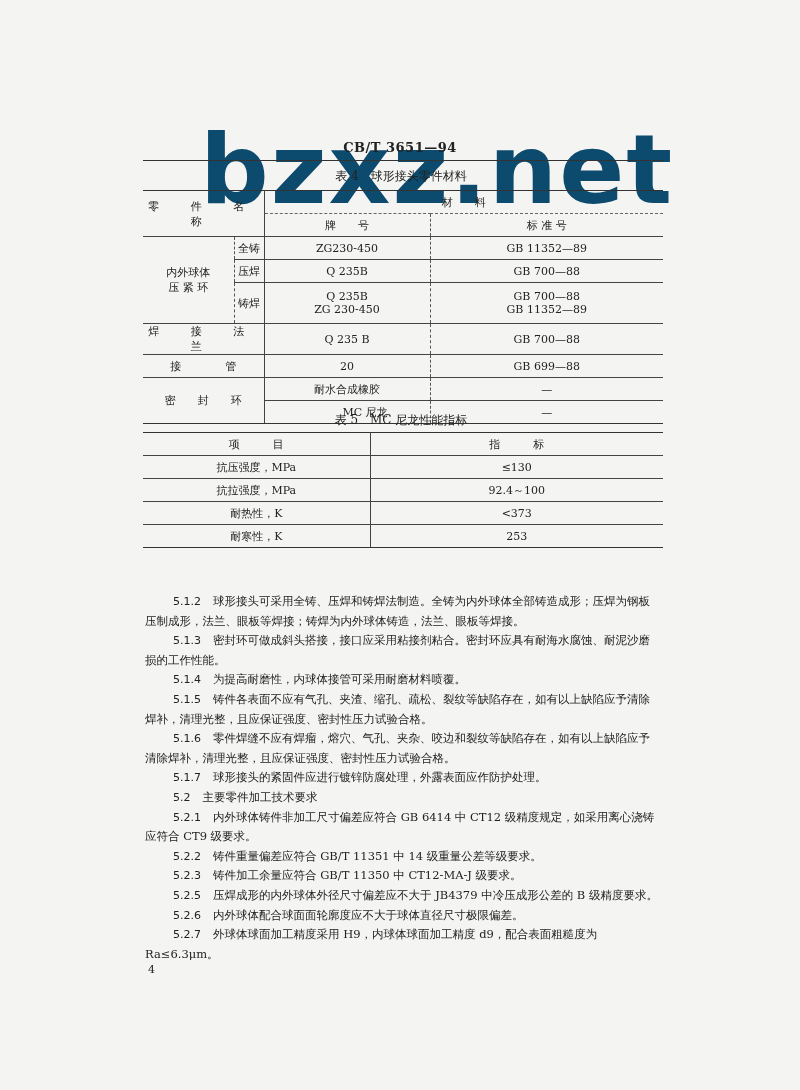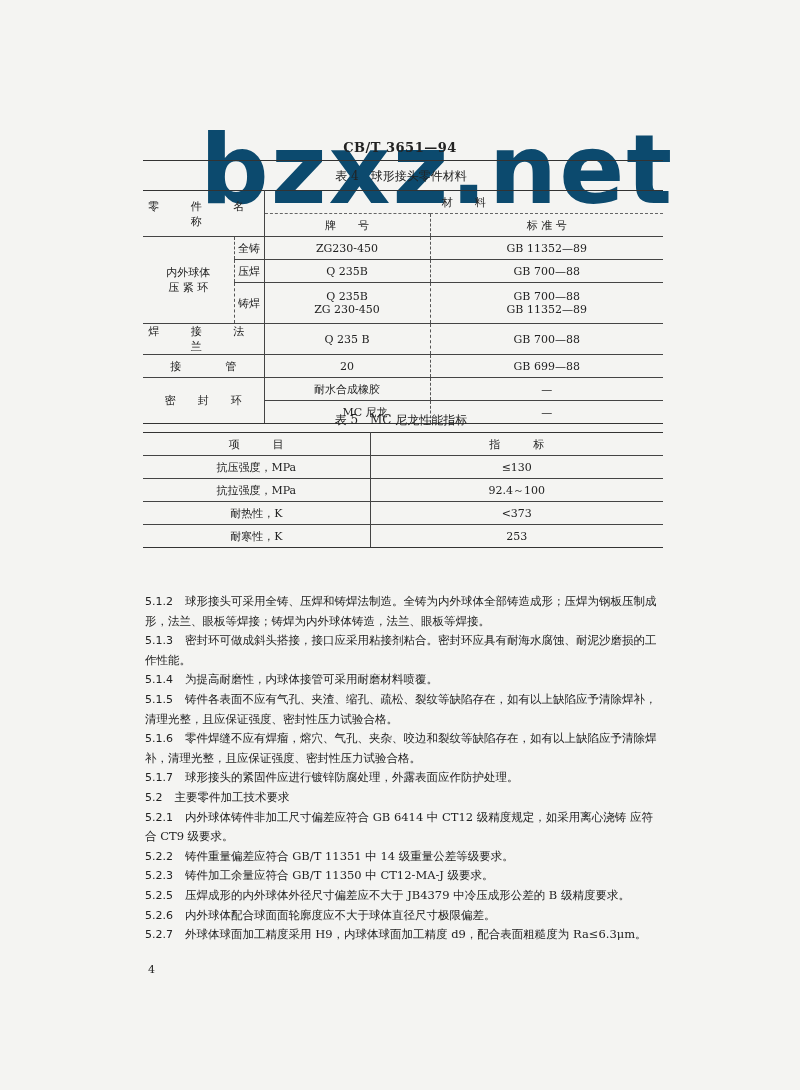--- a/index.html
+++ b/index.html
@@ -15,21 +15,21 @@
   .std-code { left:0; width:800px; top:140px; text-align:center; font-size:13px; font-weight:bold; letter-spacing:0.5px; }
   .hr { position:absolute; left:143px; width:520px; border-top:1px solid #333; }
   .caption { left:1px; width:800px; text-align:center; font-size:12px; }
   table { border-collapse:collapse; position:absolute; left:143px; width:520px; font-size:11px; z-index:1; }
   td { text-align:center; padding:0; height:22px; border-bottom:1px solid #444; }
   .vl { border-left:1px solid #444; }
   .vd { border-left:1px dashed #555; }
   .sp { letter-spacing:14px; }
   .para { left:145px; width:515px; font-size:11.5px; line-height:19.6px; }
   .para p { margin:0; text-indent:0; }
-  .num { font-family:"DejaVu Sans", sans-serif; font-size:11px; margin-right:12px; }
+  .num { font-family:"DejaVu Sans", sans-serif; font-size:11px; margin-right:12px;margin-left:28px; }
   .page-num { left:148px; top:963px; font-size:11px; }
 </style>
 </head>
 <body>
 
 <div class="watermark">bzxz.net</div>
 
 <div class="abs std-code">CB/T 3651—94</div>
 <div class="hr" style="top:160px;border-top-width:1.5px;"></div>
 

